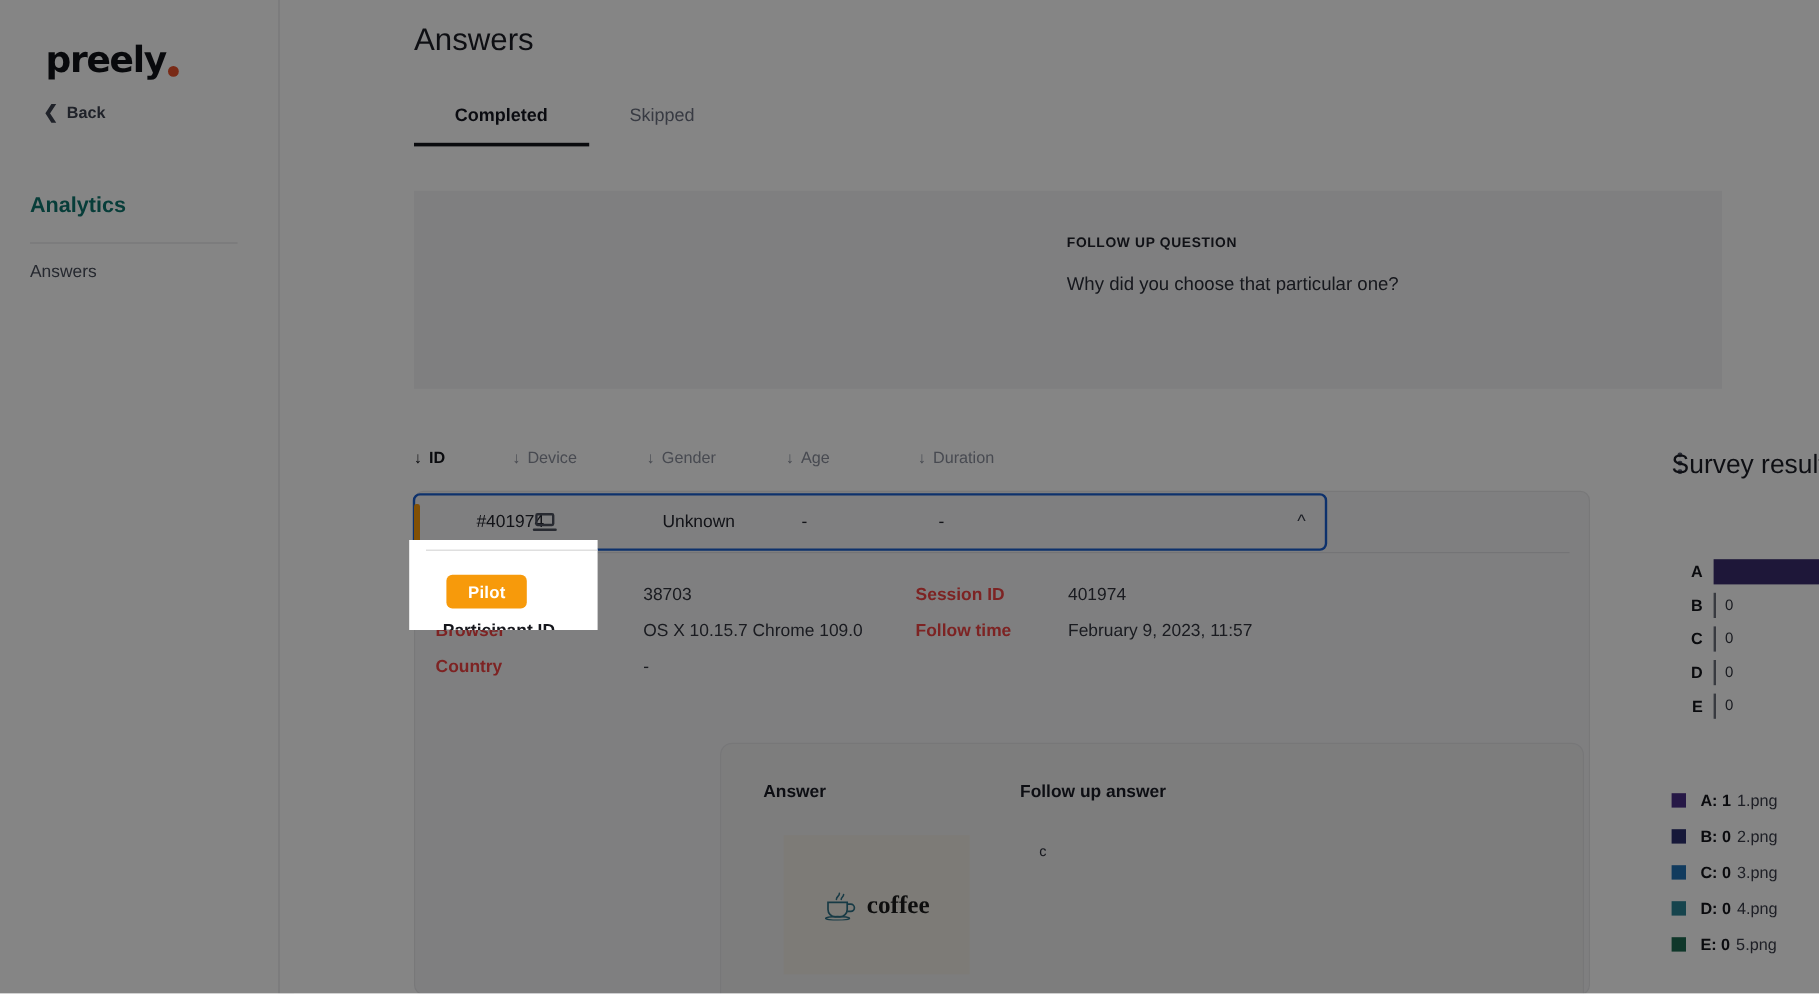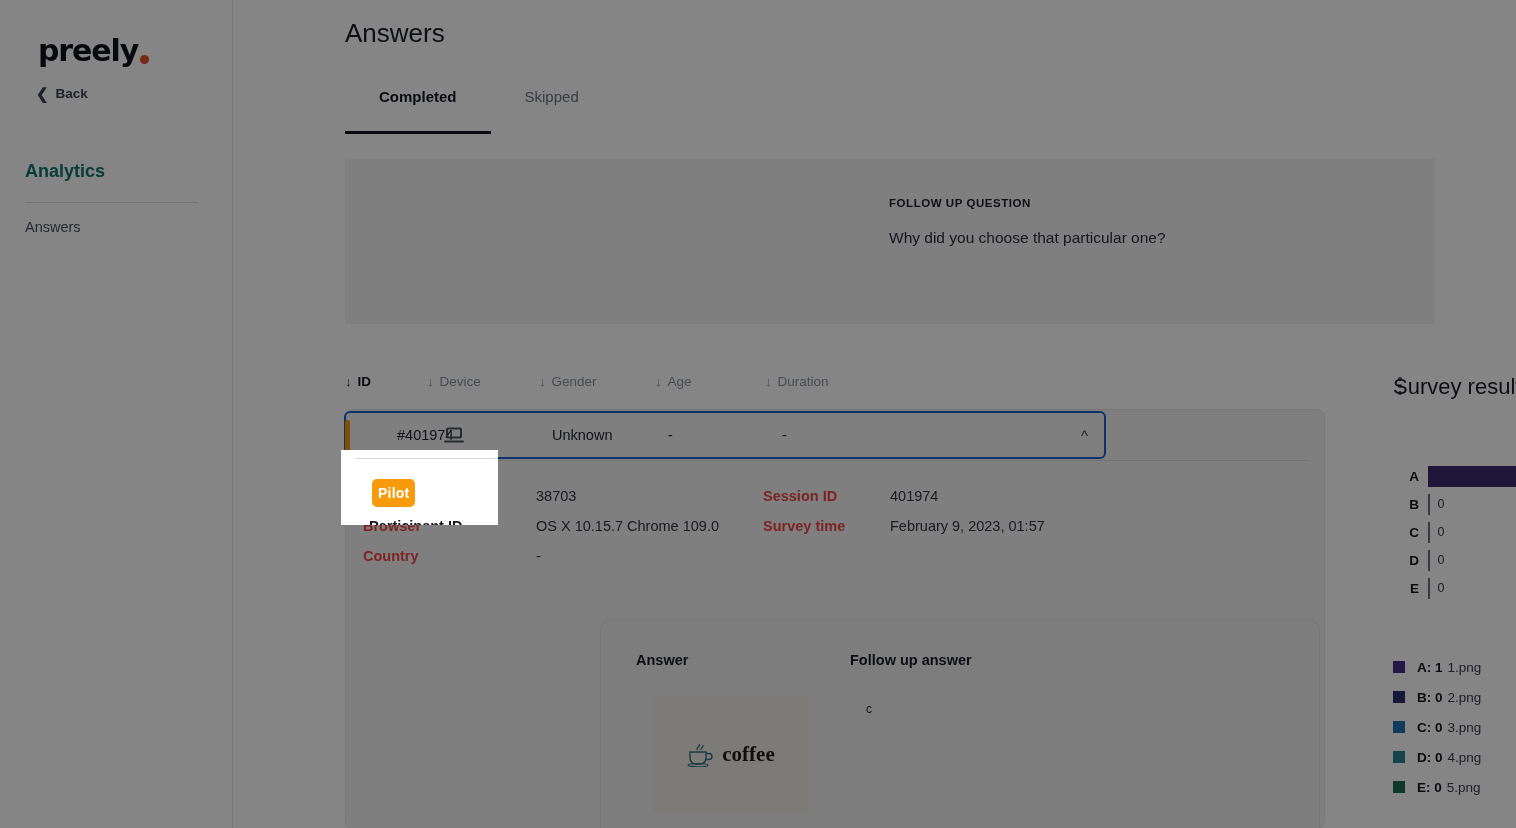--- a/index.html
+++ b/index.html
@@ -32,21 +32,21 @@
   #spotlight .sp-inner { position: absolute; inset: 0; overflow: hidden; }
   #spotlight .sp-line {
     position: absolute; left: 14px; top: 8px; width: 160px; height: 1px;
     background: #d8d8d8;
   }
   #spotlight .sp-badge {
     position: absolute; left: 31px; top: 29px;
     background: #f79a0b;
     color: #ffffff;
     font-size: 14px; font-weight: 700;
-    padding: 6px 6px;
+    padding: 6px 18px;
     border-radius: 5px;
     letter-spacing: .2px;
   }
   #spotlight .sp-partid {
     position: absolute; left: 28px; top: 68px;
     font-size: 14.5px; font-weight: 700; color: #15161c;
     white-space: nowrap;
   }
 
   
@@ -89,21 +89,21 @@
   
   .main { position: relative; flex: 1; height: 828px; background: #ffffff; overflow: hidden; }
 
   .page-title {
     position: absolute; left: 100px; top: 18px;
     font-size: 26px; font-weight: 400; color: #1b1d26;
   }
 
   .tabs { position: absolute; left: 100px; top: 88px; display: flex; gap: 0; }
   .tab {
-    font-size: 15px; color: #6c7180; padding: 0 34px 26px 34px;
+    font-size: 15px; color: #6c7180; padding: 0 34px 14px 34px;
     cursor: pointer; font-weight: 400;
   }
   .tab.active { color: #141620; font-weight: 600; border-bottom: 3px solid #15161c; }
 
   
   .qcard {
     position: absolute; left: 100px; top: 159px;
     width: 1090px; height: 165px;
     background: #f4f4f5;
   }
@@ -312,22 +312,22 @@
     <div class="details">
       <div class="det-row">
         <span class="det-k k1">Participant ID</span>
         <span class="det-v v1">38703</span>
         <span class="det-k k2">Session ID</span>
         <span class="det-v v2">401974</span>
       </div>
       <div class="det-row">
         <span class="det-k k1">Browser</span>
         <span class="det-v v1">OS X 10.15.7 Chrome 109.0</span>
-        <span class="det-k k2">Survey time</span>
-        <span class="det-v v2">February 9, 2023, 01:57</span>
+        <span class="det-k k2">Follow time</span>
+        <span class="det-v v2">February 9, 2023, 11:57</span>
       </div>
       <div class="det-row">
         <span class="det-k k1">Country</span>
         <span class="det-v v1">-</span>
       </div>
     </div>
 
     <div class="acard">
       <div class="a-lab a-lab-1">Answer</div>
       <div class="a-lab a-lab-2">Follow up answer</div>

